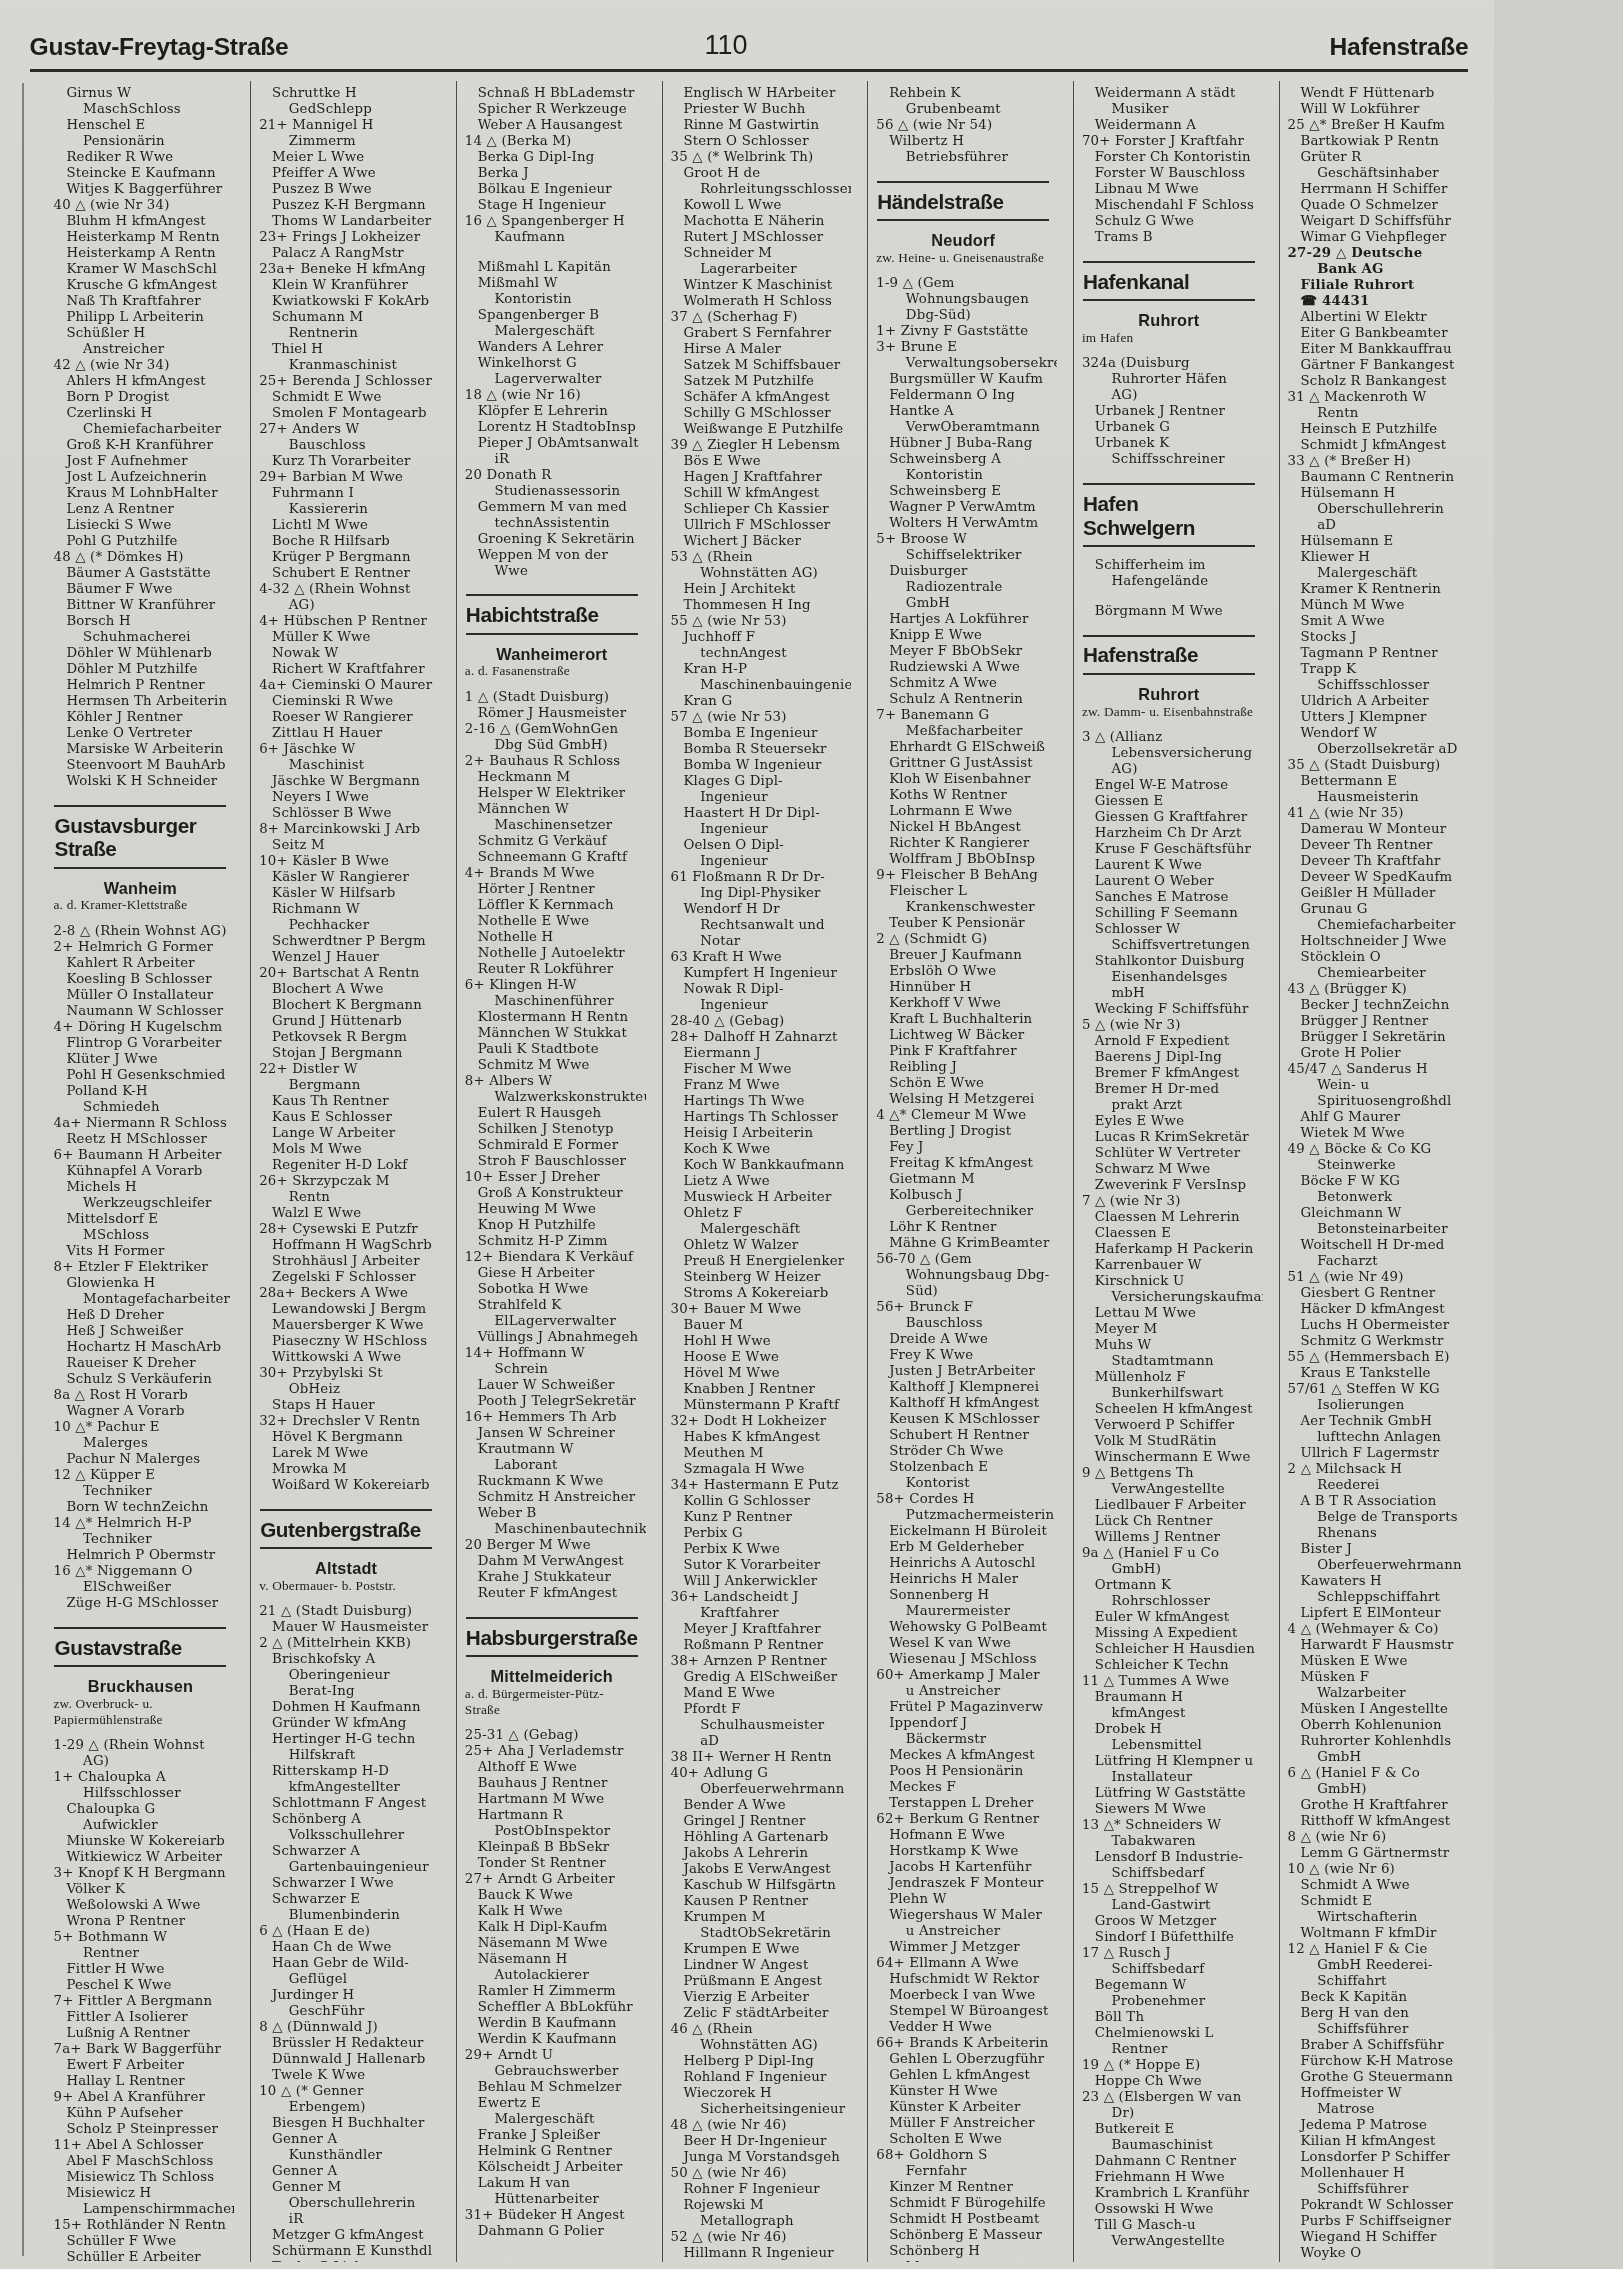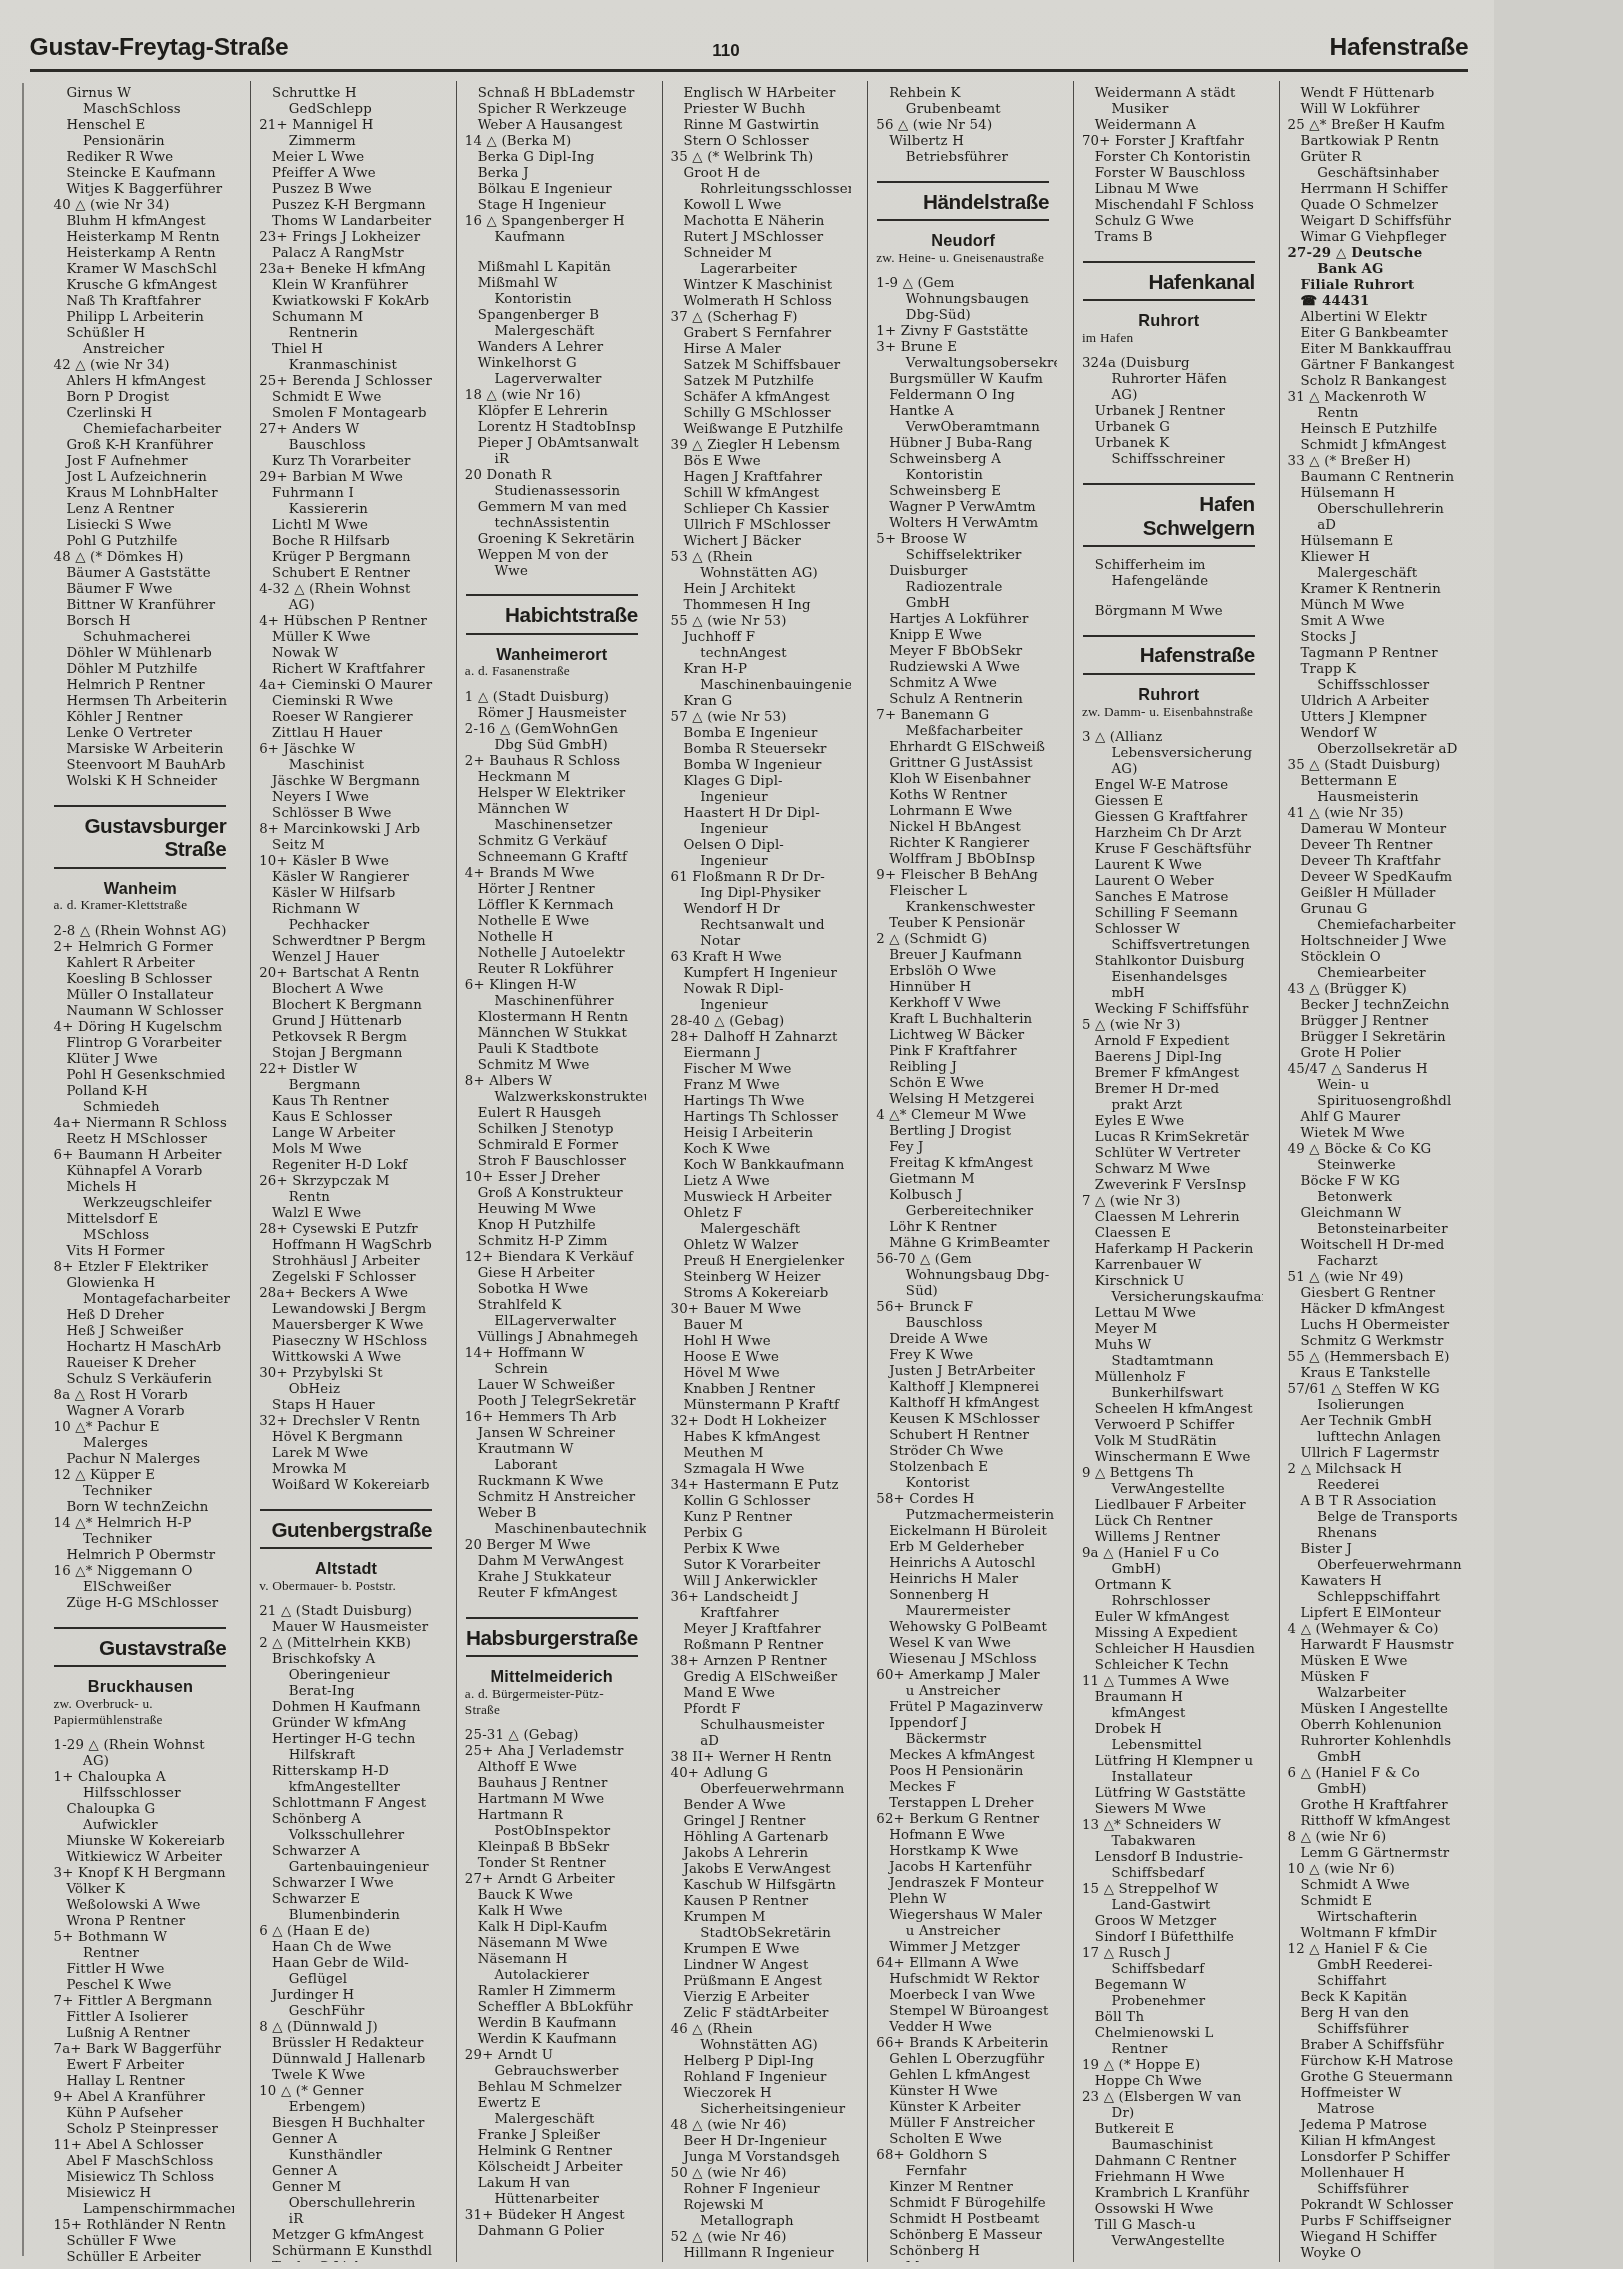--- a/index.html
+++ b/index.html
@@ -15,21 +15,21 @@
     width:1494px;height:2270px;
     background:linear-gradient(180deg,#d8d7d2 0%,#d4d3ce 40%,#d6d5d0 100%);
   }
   .page-header{
     position:absolute;left:29.6px;right:25.6px;top:27.6px;height:33px;
     font-family:"Liberation Sans", sans-serif;
     font-weight:bold;font-size:24.6px;
     display:flex;align-items:flex-end;
   }
   .ph-left{flex:1;text-align:left;letter-spacing:-0.3px;}
-  .ph-num{flex:0 0 auto;font-size:17px;font-weight:bold;transform:translateX(-39px);margin-left:32px;}
+  .ph-num{flex:0 0 auto;font-size:27px;font-weight:normal;transform:translateX(-39px);margin-left:32px;}
   .ph-right{flex:1;text-align:right;letter-spacing:-0.3px;}
   .head-rule{
     position:absolute;left:29.6px;right:25.6px;top:69px;height:3px;background:#2c2b28;
   }
   .page-edge{
     position:absolute;left:21.7px;top:83px;bottom:13.8px;width:2px;background:#555350;opacity:.65;
   }
   .columns{
     position:absolute;left:29.6px;right:25.6px;top:81px;bottom:7.9px;
     display:flex;flex-direction:row;
@@ -42,21 +42,21 @@
     letter-spacing:0.2px;
     margin-left:16px;
   }
   .col + .col{border-left:1px solid #4b4a47;}
   .entry{padding-left:29.6px;text-indent:-16.7px;}
   .entry.num{text-indent:-29.6px;}
   .entry.bold{font-weight:bold;}
   .street-hdr{
     font-family:"Liberation Sans", sans-serif;
     font-weight:bold;font-size:20.7px;line-height:23.6px;
-    text-align:right;letter-spacing:-0.4px;
+    text-align:left;letter-spacing:-0.4px;
     border-top:2px solid #2c2b28;border-bottom:2px solid #2c2b28;
     padding:6.9px 0 5.9px;margin:15.8px 1px 9.9px;
   }
   .district{
     font-family:"Liberation Sans", sans-serif;
     font-weight:bold;font-size:16.3px;line-height:18.7px;
     text-align:center;margin-top:2px;
   }
   .subloc{
     font-size:13.3px;line-height:15.8px;margin-bottom:9.9px;font-family:Liberation Serif, serif;

